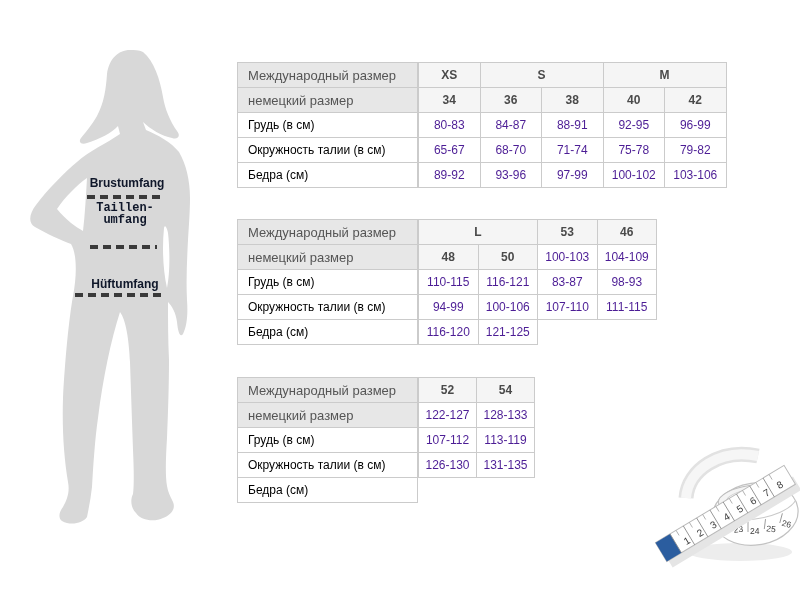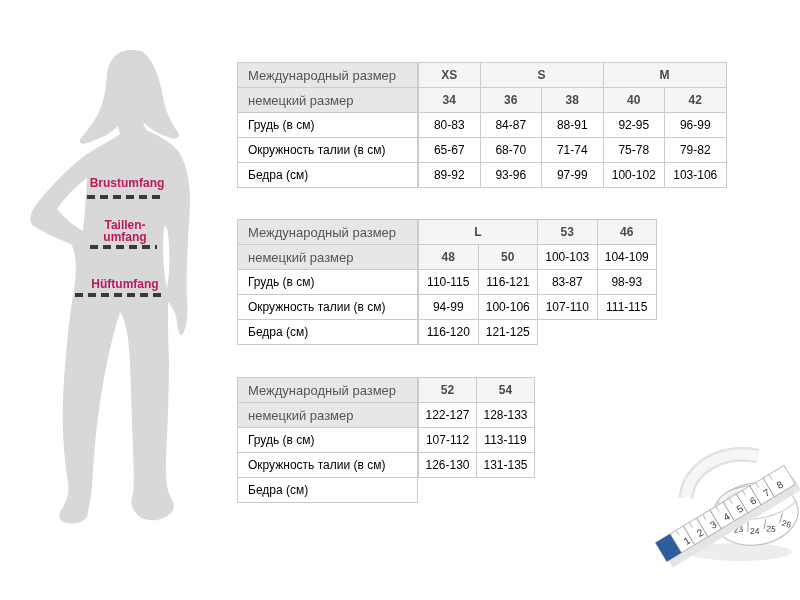--- a/index.html
+++ b/index.html
@@ -26,27 +26,27 @@
     border-left:1px solid var(--border,#cbcbcb);
     align-self:flex-start;
   }
   .d-cell{
     box-sizing:border-box;display:flex;align-items:center;justify-content:center;
     border-right:1px solid var(--border,#cbcbcb);
     border-bottom:1px solid var(--border,#cbcbcb);
     font-size:12px;background:#fff;
   }
   .d-cell.intl,.d-cell.german{font-weight:bold;color:#4a4a4a;background:var(--subheader-bg,#f5f5f5);}
-  .d-cell.value{color:#000000;}
+  .d-cell.value{color:#4c1d95;}
   
   .figure{position:absolute;left:27px;top:30px;width:200px;height:540px;}
   .figure svg{position:absolute;left:0;top:0;}
   .measure-label{
     position:absolute;text-align:center;font-size:12px;font-weight:bold;
-    color:#be185d;line-height:12px;
+    color:#0f172a;line-height:12px;
   }
   .dash-line{
     position:absolute;height:4px;
     background:repeating-linear-gradient(90deg,var(--dash,#3a3a3a) 0 8px,transparent 8px 13px);
   }
   
   .tape{position:absolute;left:628px;top:436px;width:172px;height:148px;}
 </style>
 </head>
 <body style="--border: #cbcbcb; --header-bg: #e7e7e7; --subheader-bg: #f5f5f5; --dash: #3a3a3a;">
@@ -104,21 +104,21 @@
       C58,184 59,165 60,148
       Z
       M137,198
       C135,218 136,240 140,258
       C143,244 143,220 141,203
       C140,198 138,194 137,198
       Z"></path>
   </svg>
   <div class="measure-label" style="left:55px;top:147px;width:90px;">Brustumfang</div>
   <div class="dash-line" style="left:60px;top:165px;width:77px;"></div>
-  <div class="measure-label" style="left:55px;top:189px;width:86px;"><span>Taillen-</span><br><span>umfang</span></div>
+  <div class="measure-label" style="left:55px;top:172px;width:86px;font-family:Liberation Mono, monospace;"><span>Taillen-</span><br><span>umfang</span></div>
   <div class="dash-line" style="left:63px;top:215px;width:67px;"></div>
   <div class="measure-label" style="left:50px;top:248px;width:96px;">Hüftumfang</div>
   <div class="dash-line" style="left:48px;top:263px;width:89px;"></div>
 </div>
 
 <div class="size-table" style="left:237px;top:62px;">
     <div class="label-col">
       <div class="label-cell head">Международный размер</div>
       <div class="label-cell head">немецкий размер</div>
       <div class="label-cell">Грудь (в см)</div>

